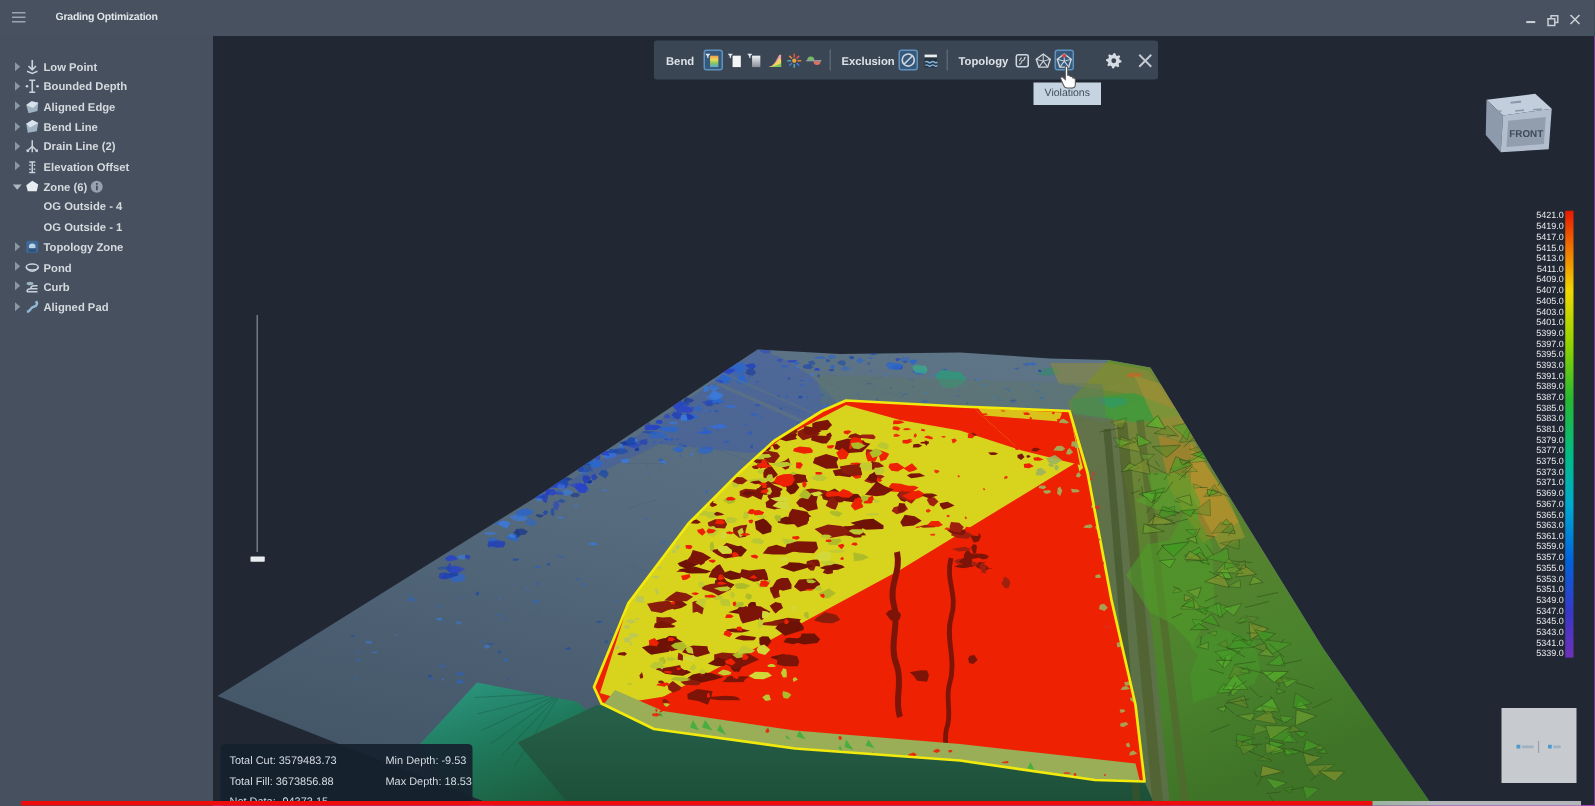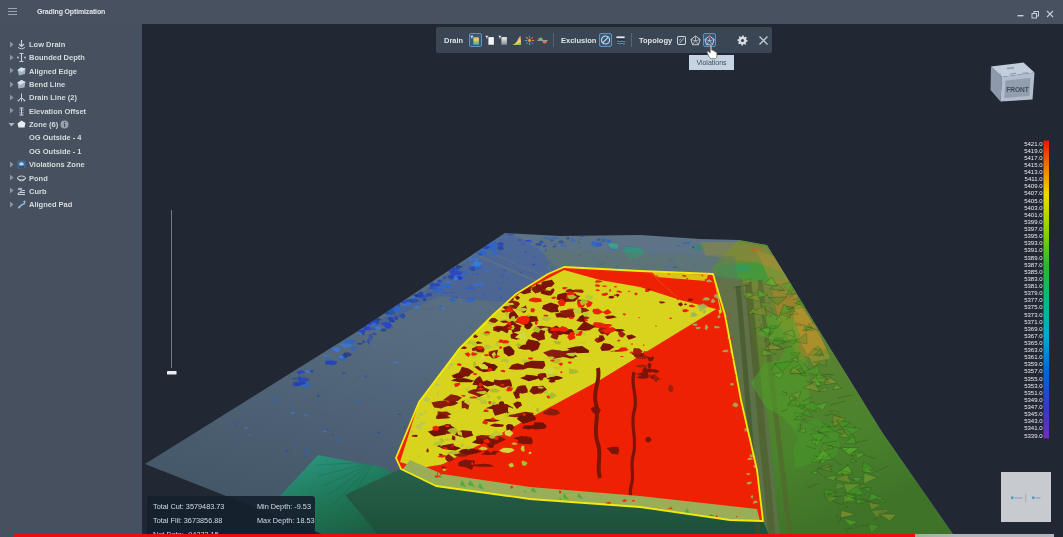--- a/index.html
+++ b/index.html
@@ -45,21 +45,21 @@
         <svg width="7" height="7" viewBox="0 0 7 7">
           <path d="M2 0.5v6L5.5 3.5z" fill="#8b97a3"></path>
         </svg>
       </span>
       <span class="tico">
         <svg width="11" height="11" viewBox="0 0 11 11">
           <path d="M5.5 1v6M3 5l2.5 2.5L8 5" stroke="#c7d2dc" stroke-width="1.1" fill="none"></path>
           <path d="M2 8.5l3.5 1.5L9 8.5" stroke="#c7d2dc" stroke-width="1" fill="none"></path>
         </svg>
       </span>
-      <span class="tlab">Low Drain</span>
+      <span class="tlab">Low Point</span>
     </div>
 <div class="trow" style="top:51.4px">
       <span class="arr">
         <svg width="7" height="7" viewBox="0 0 7 7">
           <path d="M2 0.5v6L5.5 3.5z" fill="#8b97a3"></path>
         </svg>
       </span>
       <span class="tico">
         <svg width="11" height="11" viewBox="0 0 11 11">
           <path d="M5.5 1.5v8M3.5 1.5h4M3.5 9.5h4" stroke="#c7d2dc" stroke-width="1.1" fill="none"></path>
@@ -156,21 +156,21 @@
           <path d="M2 0.5v6L5.5 3.5z" fill="#8b97a3"></path>
         </svg>
       </span>
       <span class="tico">
         <svg width="11" height="11" viewBox="0 0 11 11">
           <rect x="1.5" y="1.5" width="8" height="8" rx="1" fill="#3d6a96"></rect>
           <circle cx="5.5" cy="5.5" r="2.2" fill="#bcd4e8"></circle>
           <rect x="3" y="6.5" width="5" height="2.4" fill="#2c547c"></rect>
         </svg>
       </span>
-      <span class="tlab">Violations Zone</span>
+      <span class="tlab">Topology Zone</span>
     </div>
 <div class="trow" style="top:171.5px">
       <span class="arr">
         <svg width="7" height="7" viewBox="0 0 7 7">
           <path d="M2 0.5v6L5.5 3.5z" fill="#8b97a3"></path>
         </svg>
       </span>
       <span class="tico">
         <svg width="11" height="11" viewBox="0 0 11 11">
           <ellipse cx="5.5" cy="5" rx="4" ry="2" fill="none" stroke="#c7d2dc" stroke-width="1"></ellipse>
@@ -1592,21 +1592,21 @@
 <rect x="5" y="472" width="168" height="41" rx="3" fill="#16212e" opacity="0.92"></rect>
 <text x="11" y="485" font-size="7.3" fill="#d4dbe2" font-family="Liberation Sans, sans-serif">Total Cut: 3579483.73</text>
 <text x="115" y="485" font-size="7.3" fill="#d4dbe2" font-family="Liberation Sans, sans-serif">Min Depth: -9.53</text>
 <text x="11" y="499" font-size="7.3" fill="#d4dbe2" font-family="Liberation Sans, sans-serif">Total Fill: 3673856.88</text>
 <text x="115" y="499" font-size="7.3" fill="#d4dbe2" font-family="Liberation Sans, sans-serif">Max Depth: 18.53</text>
 <text x="11" y="512.5" font-size="7.3" fill="#d4dbe2" font-family="Liberation Sans, sans-serif">Net Data: -94373.15</text>
 </g>
 </svg>
 </div>
 <div id="toolbar">
-    <span class="tblab" style="left:8px">Drain</span>
+    <span class="tblab" style="left:8px">Bend</span>
     <div class="tbico sel" style="left:33px">
       <svg width="13" height="13" viewBox="0 0 13 13">
         <defs>
           <linearGradient id="thg" x1="0" y1="0" x2="0" y2="1">
             <stop offset="0" stop-color="#f09a50"></stop>
             <stop offset="0.35" stop-color="#f0d858"></stop>
             <stop offset="0.65" stop-color="#88c860"></stop>
             <stop offset="1" stop-color="#58a8d8"></stop>
           </linearGradient>
         </defs>

